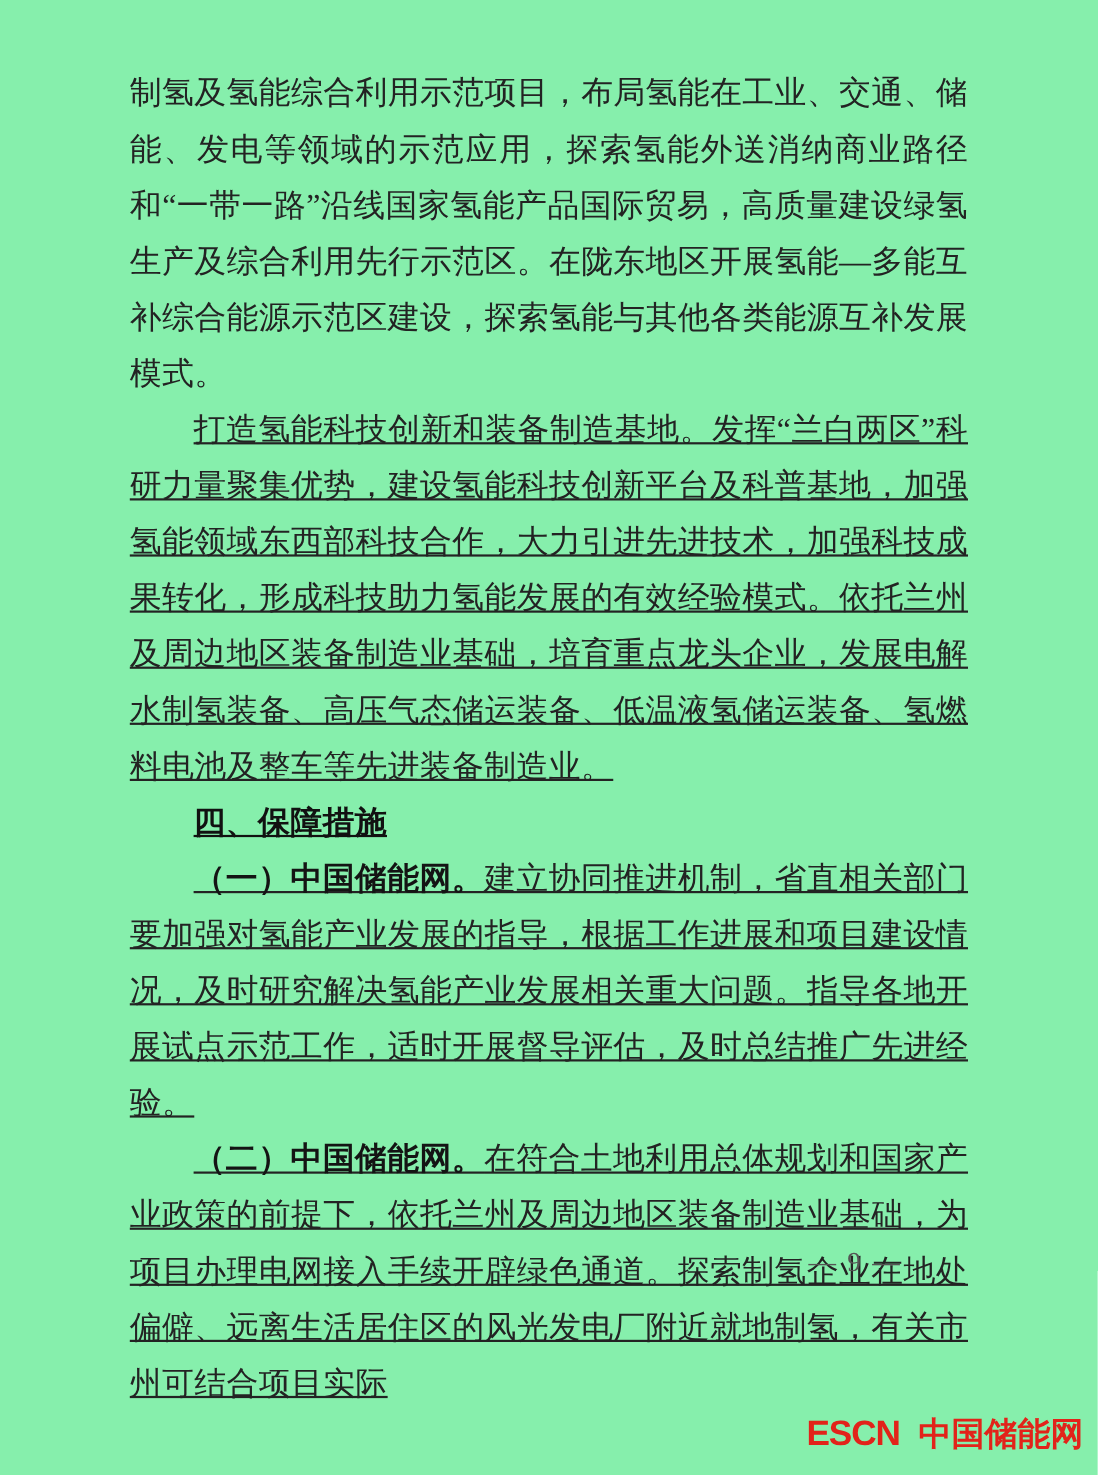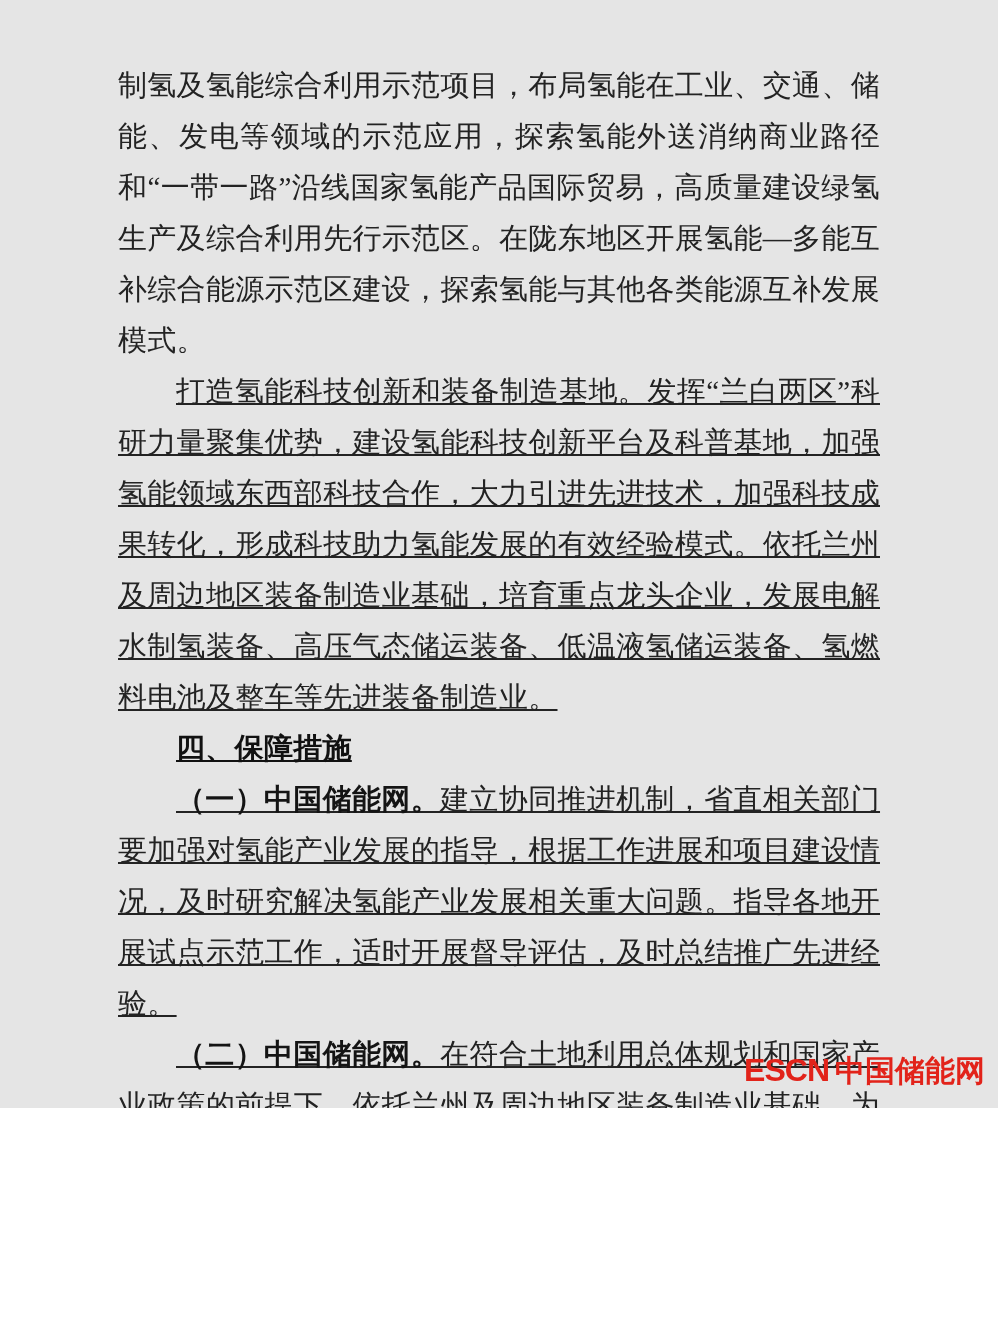--- a/index.html
+++ b/index.html
@@ -3,22 +3,22 @@
 <meta charset="utf-8">
 <style>
   html, body {
     margin: 0;
     padding: 0;
     background: #ffffff;
   }
   .page {
     position: relative;
     width: 998px;
-    height: 1108px;
-    background: #e5e5e5;
+    height: 1341px;
+    background: #86efac;
     overflow: hidden;
     font-family: "Liberation Serif", "DejaVu Serif", serif;
   }
   .content {
     position: absolute;
     left: 118px;
     top: 60px;
     width: 762px;
   }
   .para {
@@ -62,21 +62,21 @@
     font-family: "Liberation Sans", "DejaVu Sans", sans-serif;
     font-weight: 800;
   }
   .logo-en {
     font-size: 32px;
     letter-spacing: -1px;
     margin-left: 45px;
   }
   .logo-zh {
     font-size: 30px;
-    margin-left: 6px;
+    margin-left: 17px;
     letter-spacing: 0;
   }
 </style>
 </head>
 <body>
 
 <div class="page">
   <div class="content">
 
     <p class="para">制氢及氢能综合利用示范项目，布局氢能在工业、交通、储能、发电等领域的示范应用，探索氢能外送消纳商业路径和“一带一路”沿线国家氢能产品国际贸易，高质量建设绿氢生产及综合利用先行示范区。在陇东地区开展氢能—多能互补综合能源示范区建设，探索氢能与其他各类能源互补发展模式。</p>

